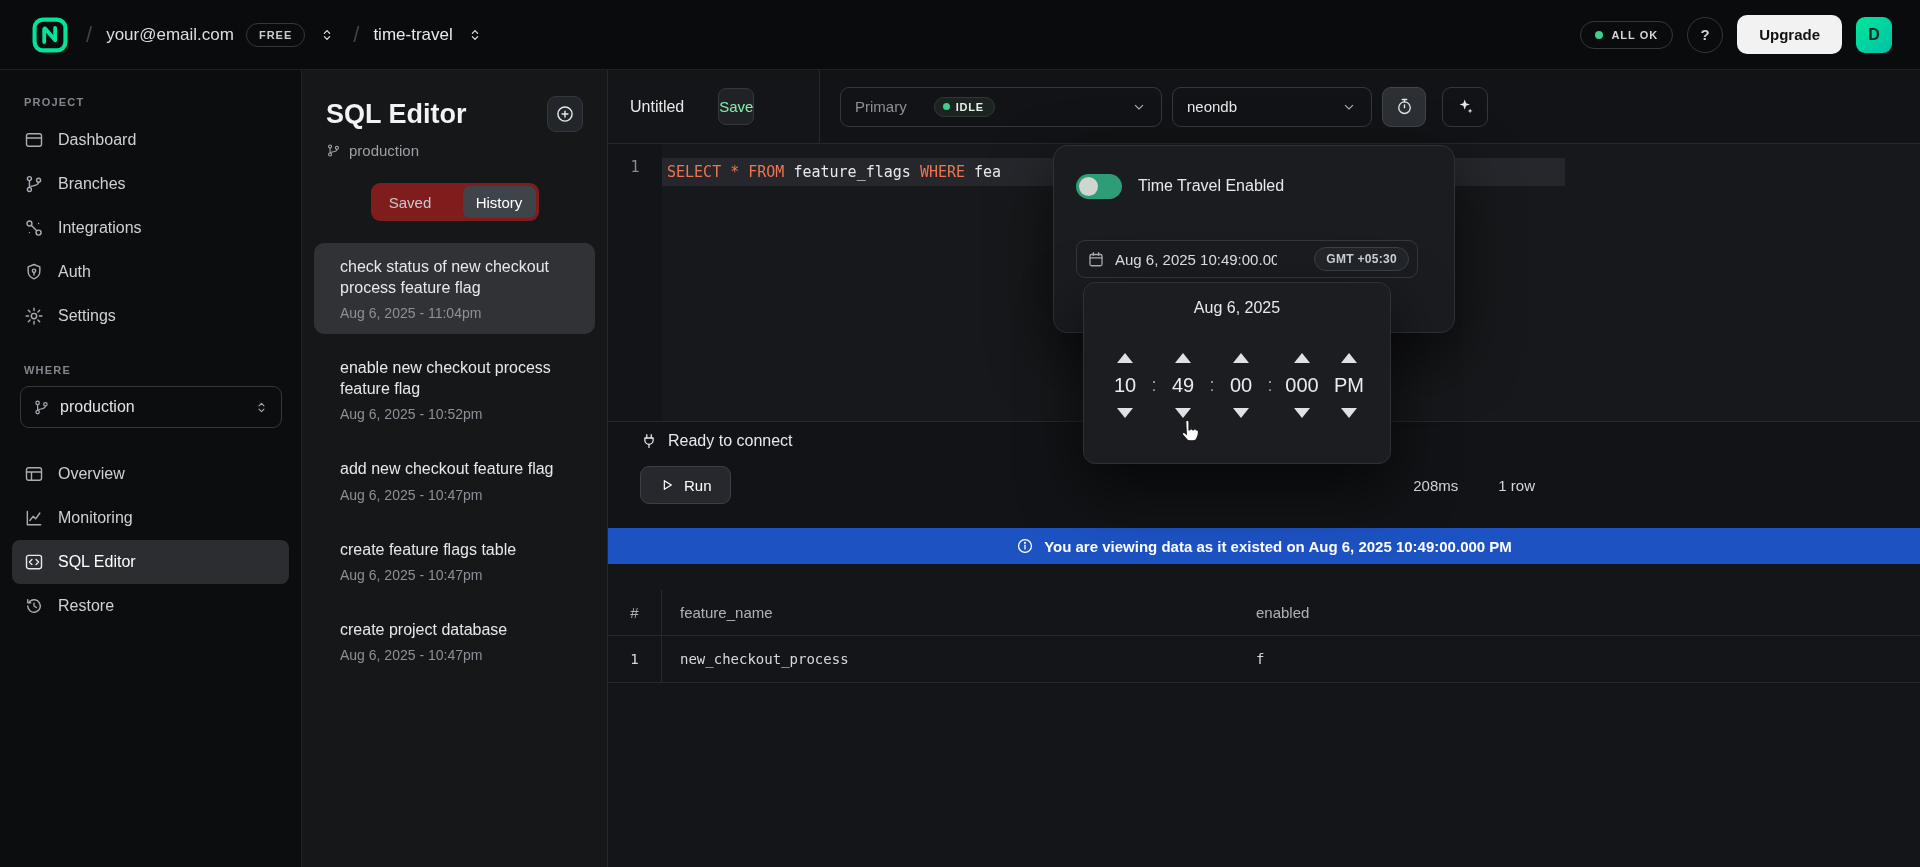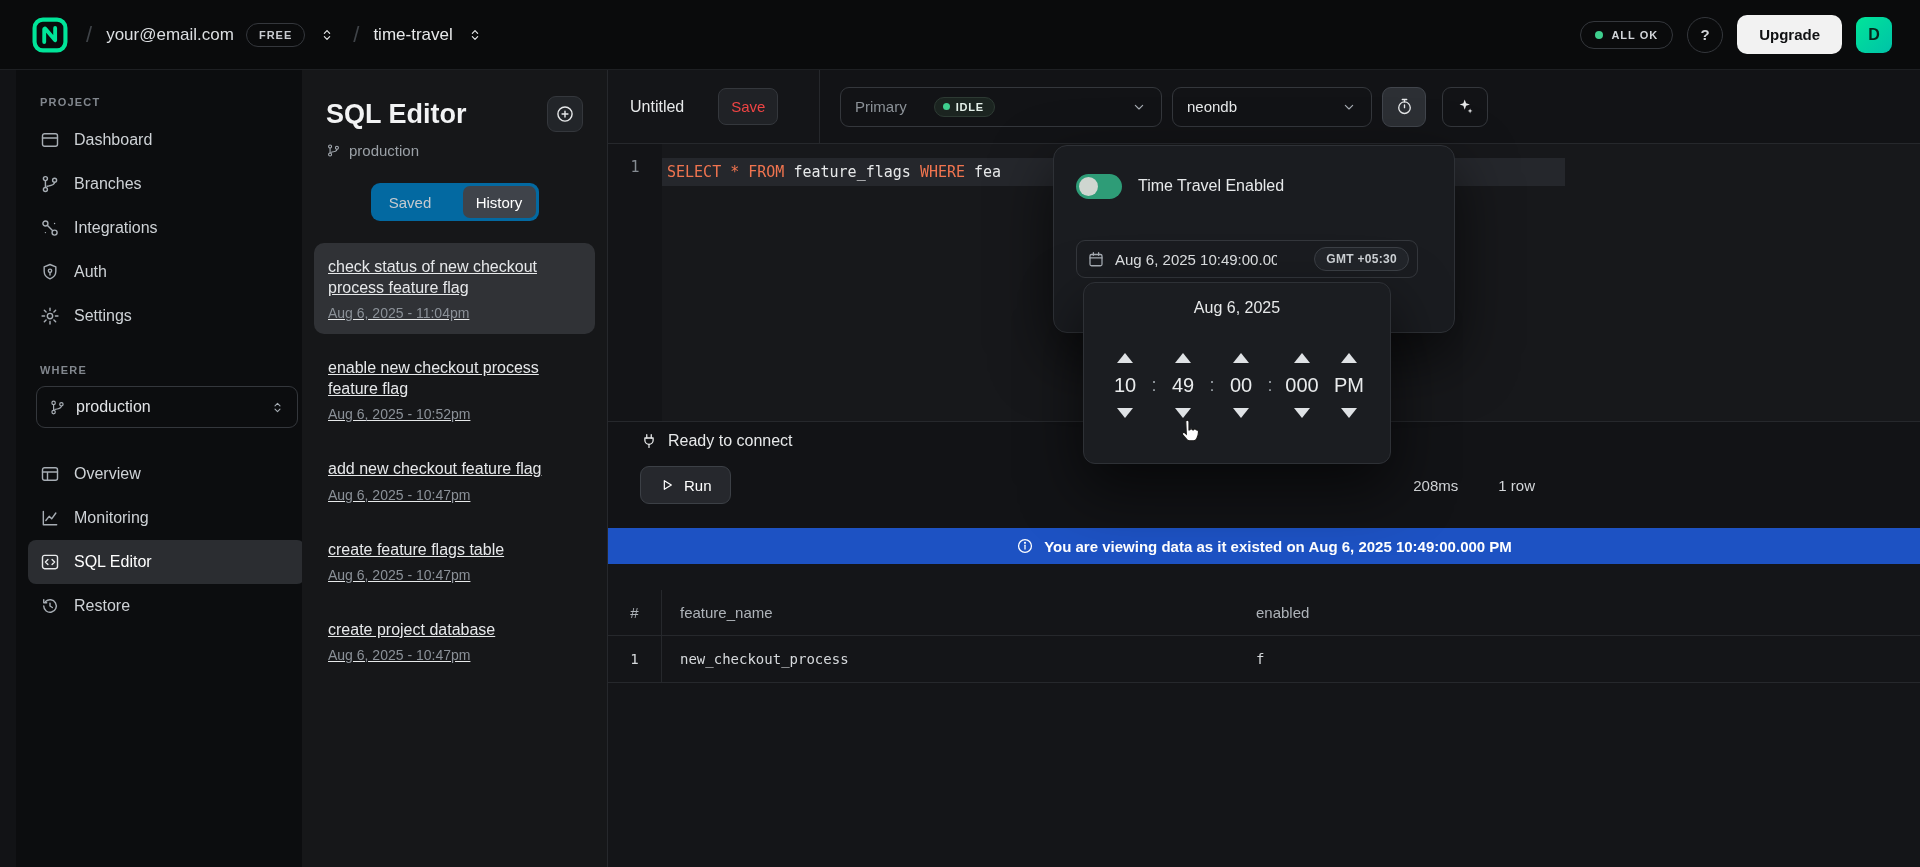--- a/index.html
+++ b/index.html
@@ -26,56 +26,56 @@
     padding:7px 14px; font-size:11px; letter-spacing:1px; color:#d2d5d9; font-weight:600; background:none; cursor:pointer; }
   .dot-green { width:8px; height:8px; border-radius:50%; background:#3ecf8e; }
   .help-btn { width:36px; height:36px; border-radius:50%; border:1px solid #34373c; background:none;
     color:#d2d5d9; font-size:15px; font-weight:600; cursor:pointer; }
   .upgrade-btn { background:#f2f2f2; color:#101113; font-size:15px; font-weight:600; border:none;
     border-radius:10px; padding:11px 22px; cursor:pointer; }
   .avatar { width:36px; height:36px; border-radius:9px; background:linear-gradient(135deg,#00e599,#00c2a8);
     color:#07261a; font-weight:700; font-size:16px; display:flex; align-items:center; justify-content:center; cursor:pointer; border:none; }
 
   
-  .sidebar { position:absolute; left:16px; top:70px; width:302px; height:797px; background:#0c0d0f;
+  .sidebar { position:absolute; left:0; top:70px; width:302px; height:797px; background:#0c0d0f;
     border-right:1px solid #1e2023; padding-top:26px; }
   .side-label { font-size:11px; letter-spacing:1.2px; color:#82878e; font-weight:700; padding:0 24px; margin-bottom:10px; }
   .side-item { display:flex; align-items:center; gap:14px; height:44px; padding:0 12px; margin:0 12px;
     border-radius:8px; font-size:16px; color:#ced2d6; cursor:pointer; }
   .side-item.active { background:#2b2d31; color:#fff; }
   .side-gap { height:26px; }
   .branch-select { display:flex; align-items:center; gap:10px; margin:4px 20px 24px 20px; height:42px;
     border:1px solid #34373c; border-radius:9px; padding:0 12px; font-size:16px; color:#e2e4e7; cursor:pointer; background:none; width:262px; }
   .branch-select .grow { flex:1; text-align:left; font-size:16px; color:#e2e4e7; }
 
   
   .panel2 { position:absolute; left:302px; top:70px; width:306px; height:797px; background:#161719;
     border-right:1px solid #26282c; }
   .panel2-head { display:flex; align-items:center; justify-content:space-between; padding:26px 24px 0 24px; }
   .panel2-title { font-size:27px; font-weight:700; color:#f2f3f4; }
   .newquery-btn { width:36px; height:36px; border:1px solid #34373c; background:#222529; border-radius:9px;
     display:flex; align-items:center; justify-content:center; cursor:pointer; }
   .panel2-branch { display:flex; align-items:center; gap:8px; padding:10px 24px 0 24px; font-size:15px; color:#9aa0a6; }
-  .segmented { margin:24px auto 0 auto; width:168px; background:#0369a1; border-radius:9px; padding:3px; display:flex;gap:16px; }
+  .segmented { margin:24px auto 0 auto; width:168px; background:#7f1d1d; border-radius:9px; padding:3px; display:flex;gap:16px; }
   .seg { flex:1; height:32px; border:none; background:none; border-radius:7px; font-size:15px; color:#c6cacf; cursor:pointer; }
   .seg.active { background:#3f434a; color:#fff; }
   .history-list { margin-top:22px; display:flex; flex-direction:column; gap:10px; }
-  .hist-item { margin:0 12px; padding:13px 14px; border-radius:10px; cursor:pointer;text-decoration:underline; }
+  .hist-item { margin:0 12px; padding:13px 26px; border-radius:10px; cursor:pointer; }
   .hist-item.selected { background:#303236; }
   .hist-title { font-size:16px; color:#e6e8ea; line-height:1.32; overflow-wrap:anywhere; }
   .hist-date { font-size:14px; color:#8b9198; margin-top:7px; }
 
   
   .main { position:absolute; left:608px; top:70px; width:1312px; height:797px; background:#131417;
     display:flex; flex-direction:column; }
   .toolbar { height:74px; background:#121316; border-bottom:1px solid #26282c; display:flex; align-items:center; }
   .querytab { width:212px; height:100%; border-right:1px solid #26282c; display:flex; align-items:center;
     gap:34px; padding:0 22px; background:#141518; }
   .querytab-title { font-size:16px; color:#e7e9ea; }
-  .save-btn { background:#202226; border:1px solid #34373c; color:#ef4444; font-size:15px; padding:9px 12px;
+  .save-btn { background:#202226; border:1px solid #34373c; color:#86efac; font-size:15px; padding:9px 0;
     border-radius:8px; cursor:pointer; }
   .toolbar-right { display:flex; align-items:center; gap:10px; margin-left:20px; }
   .select { height:40px; border:1px solid #34373c; border-radius:9px; display:flex; align-items:center;
     padding:0 14px; cursor:pointer; background:none;gap:17px; }
   .select .chev { margin-left:auto; }
   .compute-select { width:322px; }
   .compute-label { font-size:15px; color:#8b9197; }
   .idle-badge { display:flex; align-items:center; gap:6px; margin-left:10px; background:#1b2420;
     border:1px solid #2d3a33; border-radius:999px; padding:3px 10px 3px 8px; }
   .idle-badge span { font-size:11px; font-weight:700; letter-spacing:.8px; color:#e3efe8; }

